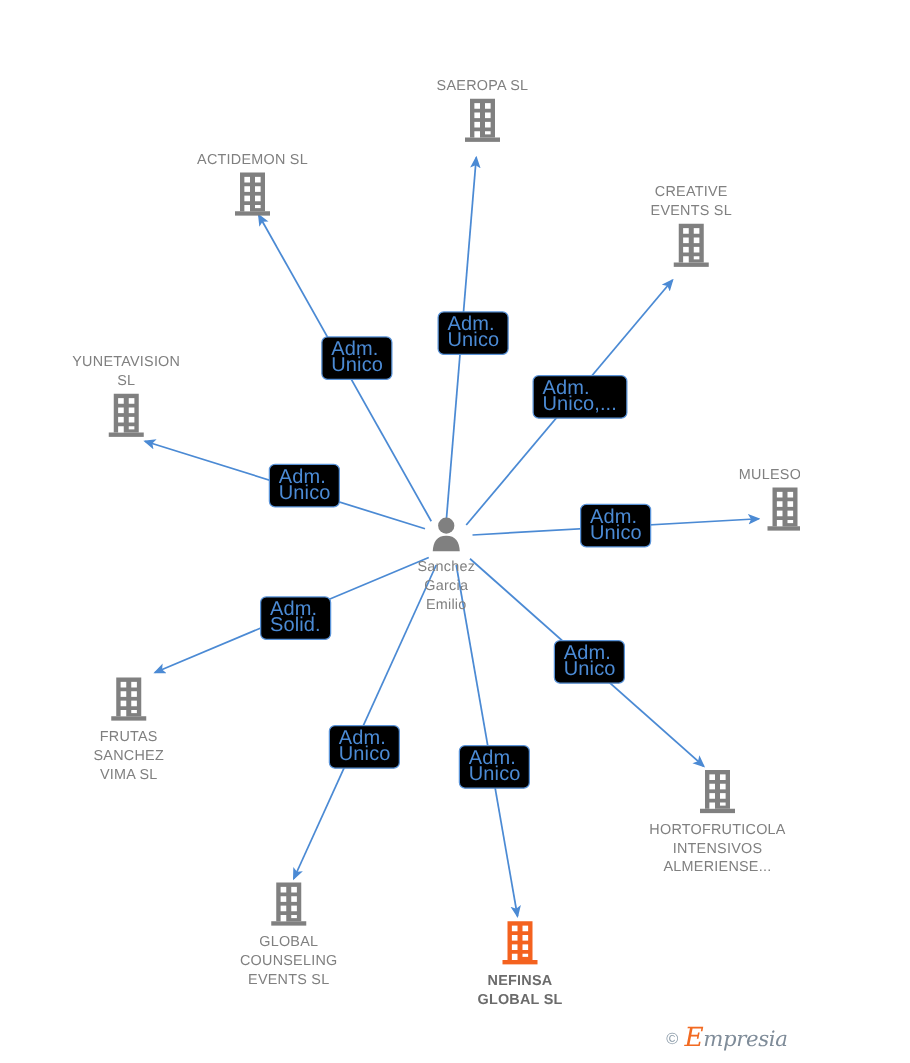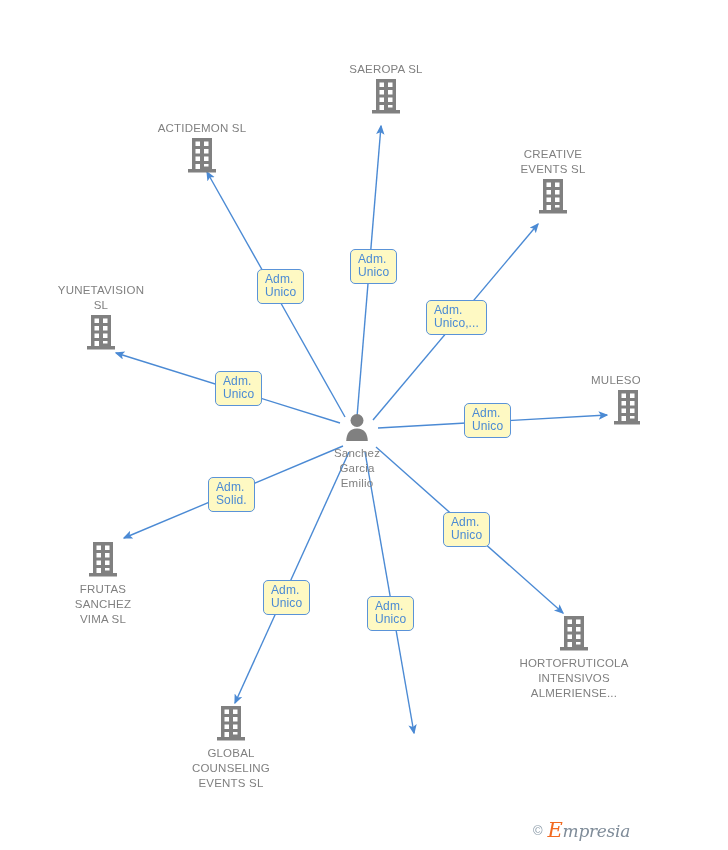--- a/index.html
+++ b/index.html
@@ -47,23 +47,23 @@
     font-weight: bold;
   }
   .node-icon {
     display: block;
   }
   .edge-label {
     position: absolute;
     box-sizing: border-box;
     border: 1px solid #5a93d8;
     border-radius: 5px;
-    background: #fef9c3;
+    background: #000000;
     color: #4b8ad4;
-    font-size: 12px;
+    font-size: 16px;
     line-height: 13px;
     padding: 3px 7px 4px 7px;
     text-align: left;
     white-space: pre-line;
     letter-spacing: 0.1px;
   }
   #footer {
     position: absolute;
     right: 10px;
     bottom: 8px;
@@ -245,20 +245,38 @@
         <rect x="19" y="20.5" width="4.5" height="4.5" fill="#ffffff"></rect>
         <rect x="10.5" y="28" width="4.5" height="5" fill="#ffffff"></rect>
         <rect x="19" y="28" width="4.5" height="2.5" fill="#ffffff"></rect>
       </svg>
     </span>
     <div class="node-label">GLOBAL
 COUNSELING
 EVENTS  SL</div>
   </div>
 
+  <div class="node" style="left:416px; top:735px;">
+    <span class="node-icon">
+      <svg width="34" height="38" viewBox="0 0 34 38">
+        <rect x="7" y="2" width="20" height="31" fill="#f4621f"></rect>
+        <rect x="3" y="33" width="28" height="3.5" fill="#f4621f"></rect>
+        <rect x="10.5" y="5.5" width="4.5" height="4.5" fill="#ffffff"></rect>
+        <rect x="19" y="5.5" width="4.5" height="4.5" fill="#ffffff"></rect>
+        <rect x="10.5" y="13" width="4.5" height="4.5" fill="#ffffff"></rect>
+        <rect x="19" y="13" width="4.5" height="4.5" fill="#ffffff"></rect>
+        <rect x="10.5" y="20.5" width="4.5" height="4.5" fill="#ffffff"></rect>
+        <rect x="19" y="20.5" width="4.5" height="4.5" fill="#ffffff"></rect>
+        <rect x="10.5" y="28" width="4.5" height="5" fill="#ffffff"></rect>
+        <rect x="19" y="28" width="4.5" height="2.5" fill="#ffffff"></rect>
+      </svg>
+    </span>
+    <div class="node-label focus">NEFINSA
+GLOBAL  SL</div>
+  </div>
 
   <div class="node" style="left:574px; top:614px;">
     <span class="node-icon">
       <svg width="34" height="38" viewBox="0 0 34 38">
         <rect x="7" y="2" width="20" height="31" fill="#808080"></rect>
         <rect x="3" y="33" width="28" height="3.5" fill="#808080"></rect>
         <rect x="10.5" y="5.5" width="4.5" height="4.5" fill="#ffffff"></rect>
         <rect x="19" y="5.5" width="4.5" height="4.5" fill="#ffffff"></rect>
         <rect x="10.5" y="13" width="4.5" height="4.5" fill="#ffffff"></rect>
         <rect x="19" y="13" width="4.5" height="4.5" fill="#ffffff"></rect>

